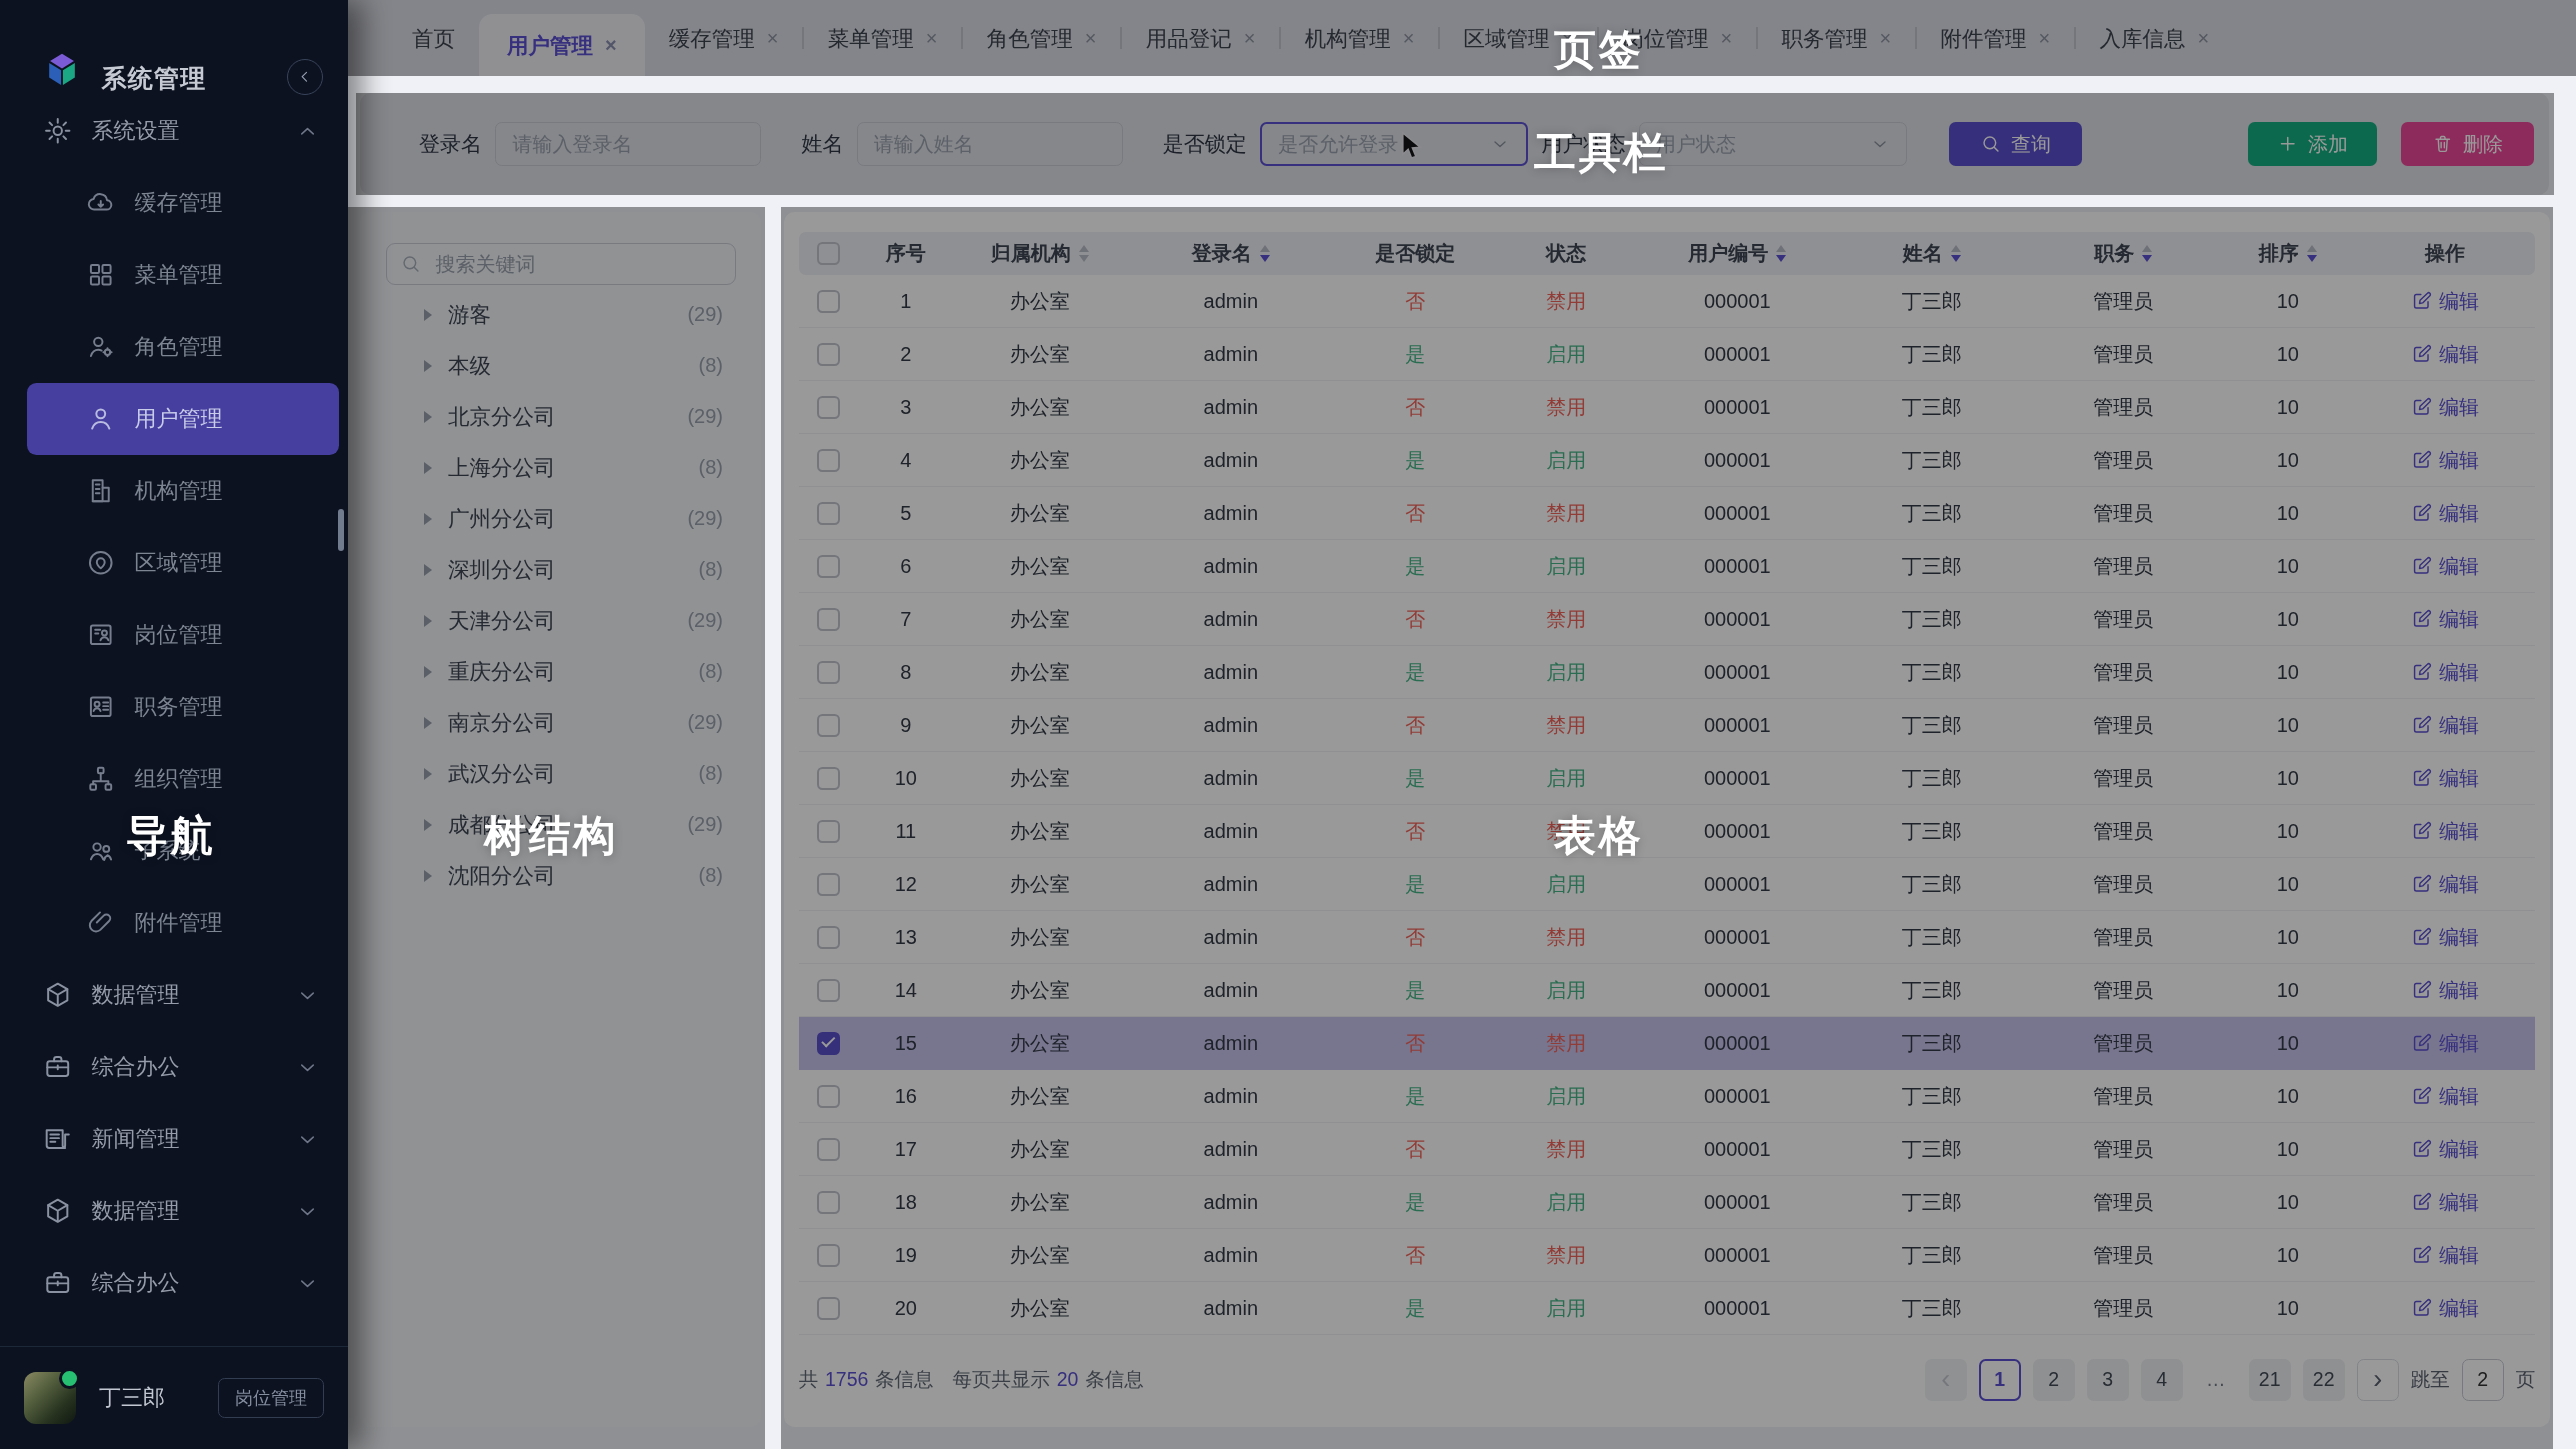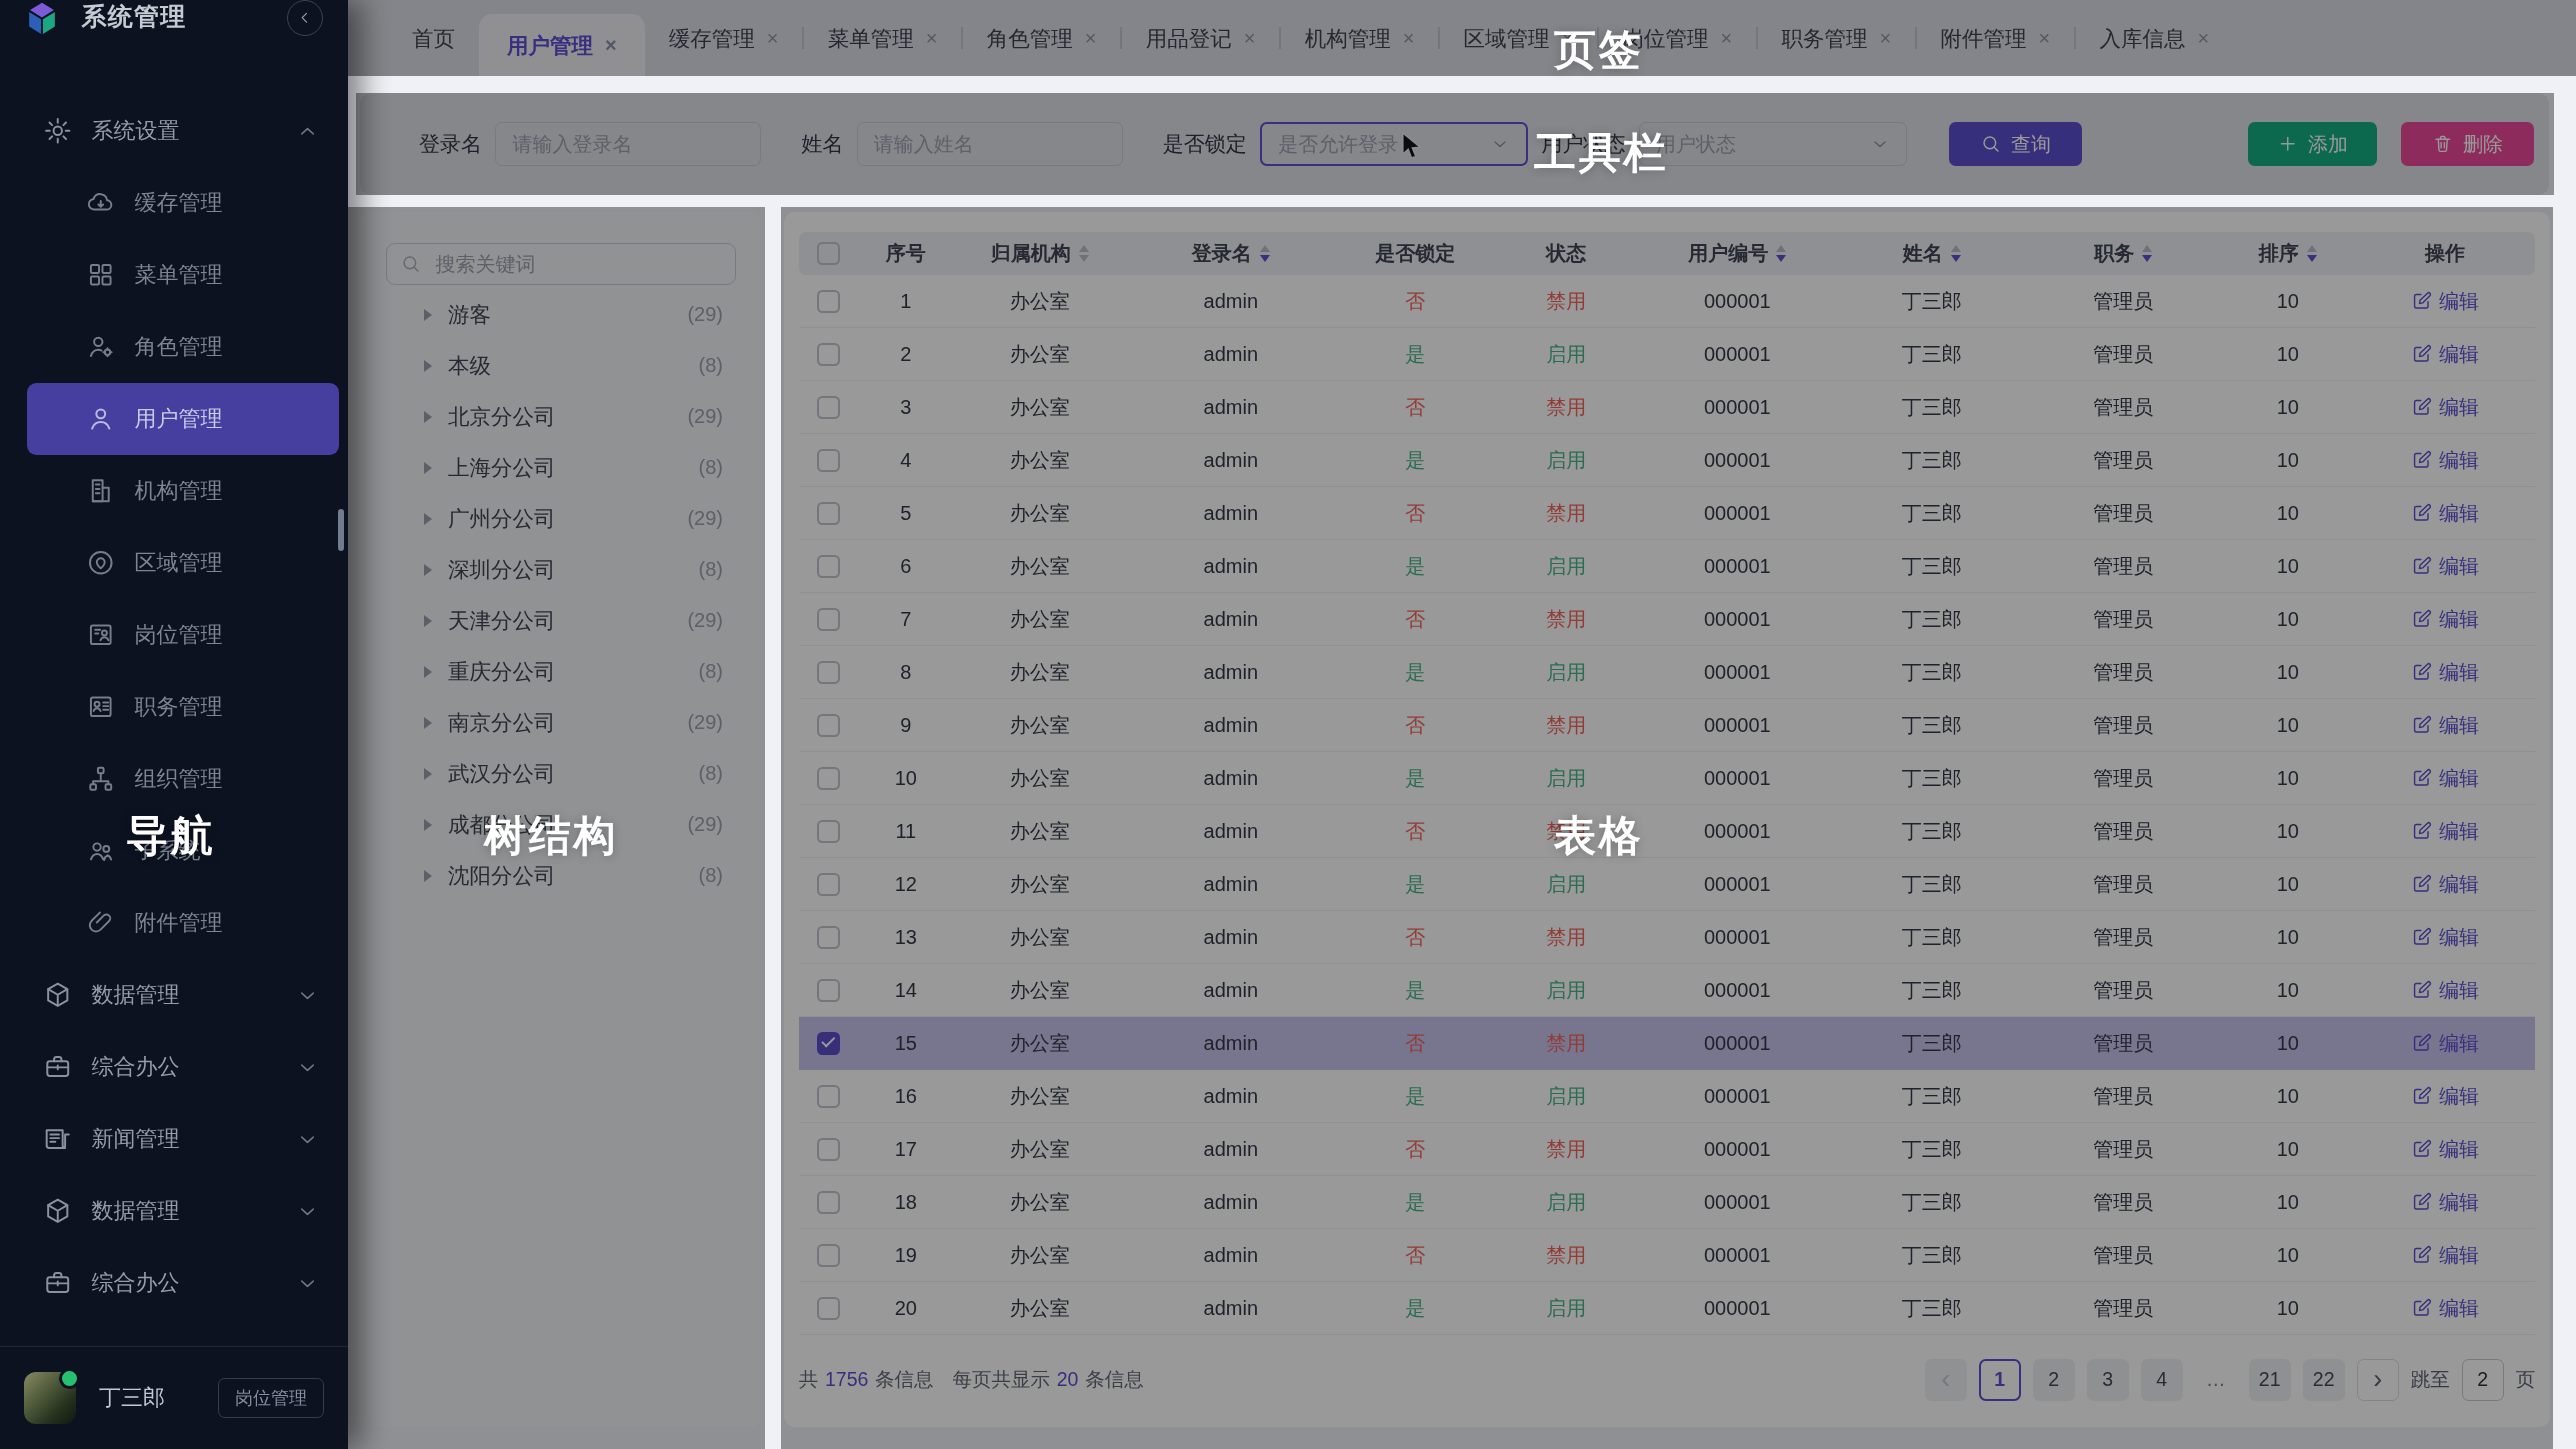--- a/index.html
+++ b/index.html
@@ -2,21 +2,21 @@
 <html style="font-size:10.7px"><head>
 <meta charset="utf-8">
 <style>
   html,body{margin:0;padding:0;}
   body{font-family:"Liberation Sans","DejaVu Sans",sans-serif;}
   #stage{position:relative;width:2576px;height:1449px;background:#eff1f6;overflow:hidden;}
 
   
   #sidebar{position:absolute;left:0;top:0;width:348px;height:1449px;background:#0c1220;z-index:5;
            box-shadow:14.8px 0 27px rgba(0,0,0,.45);}
-  #sb-header{height:95px;display:flex;align-items:flex-start;padding-left:20px;}
+  #sb-header{height:95px;display:flex;align-items:flex-end;padding-left:40px;}
   #sb-logo{width:44px;height:44px;flex:0 0 auto;}
   #sb-title{margin-left:17.4px;font-size:25px;font-weight:700;color:#c6cad3;letter-spacing:1.3px;}
   #sb-collapse{margin-left:auto;margin-right:25.5px;width:34px;height:34px;border:1.3px solid #39445a;border-radius:50%;
                display:flex;align-items:center;justify-content:center;color:#97a0b1;}
   #sb-collapse .ic{width:17.4px;height:17.4px;}
   #sb-nav{position:absolute;top:95px;left:0;right:0;bottom:102px;overflow:hidden;}
   .s-item{height:72px;display:flex;align-items:center;margin:0 9.4px 0 27px;border-radius:9.4px;
           padding-left:59px;color:#7d8492;font-size:22px;}
   .s-item.group{padding-left:16px;color:#969ca9;}
   .s-item.active{background:#473fa0;color:#c9cce9;}

